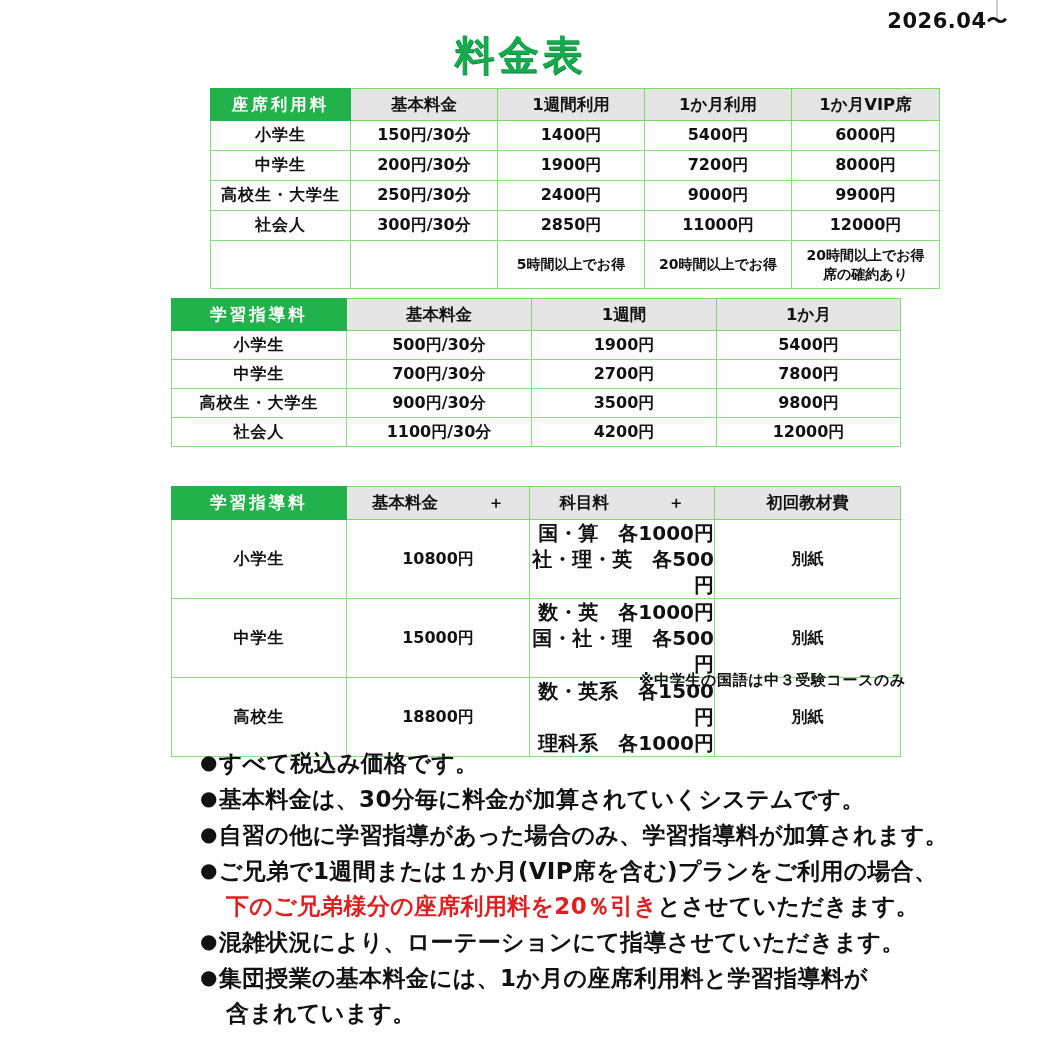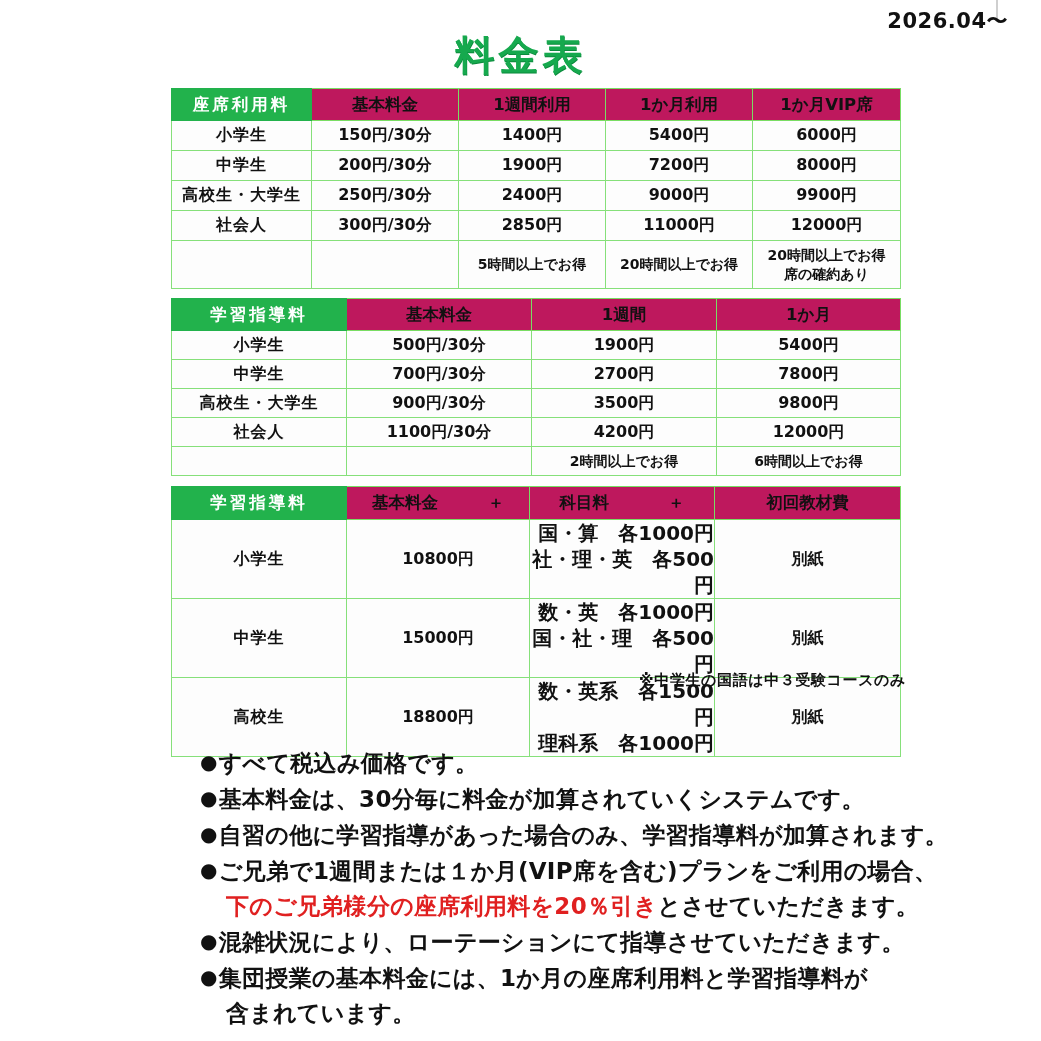--- a/index.html
+++ b/index.html
@@ -69,21 +69,21 @@
     border: 1.6px solid #86e07a;
     text-align: center;
     vertical-align: middle;
     font-size: 16px;
     font-weight: 700;
     color: #111111;
     padding: 0;
     background: #fdfdfd;
   }
   .pricing-table thead th {
-    background: #be185d;
+    background: #e5e5e5;
     height: 31px;
     font-size: 16.5px;
     border-color: #79dd63;
     color: #111111;
   }
   .pricing-table thead th.cat-head {
     background: #22b24c;
     color: #ffffff;
     letter-spacing: 3px;
     border-color: #22b24c;
@@ -111,21 +111,21 @@
     font-weight: 700;
   }
   .head-split {
     display: flex;
     align-items: center;
     justify-content: space-around;
     width: 100%;
   }
 
   
-  #table-seat { top: 88px; }
+  #table-seat { top: 88px; margin-left: 39px; }
   #table-seat col.c0 { width: 140px; }
   #table-seat col.c1 { width: 147px; }
   #table-seat col.c2 { width: 147px; }
   #table-seat col.c3 { width: 147px; }
   #table-seat col.c4 { width: 148px; }
 
   
   #table-study { top: 298px; }
   #table-study col.c0 { width: 175px; }
   #table-study col.c1 { width: 185px; }
@@ -290,26 +290,20 @@
         <td class="cat-cell">高校生・大学生</td>
         <td>900円/30分</td>
         <td>3500円</td>
         <td>9800円</td>
       </tr>
       <tr>
         <td class="cat-cell">社会人</td>
         <td>1100円/30分</td>
         <td>4200円</td>
         <td>12000円</td>
-      </tr>
-      <tr class="note-row">
-        <td></td>
-        <td></td>
-        <td class="note-cell">2時間以上でお得</td>
-        <td class="note-cell">6時間以上でお得</td>
       </tr>
     </tbody>
   </table>
 
   <table class="pricing-table" id="table-group">
     <colgroup>
       <col class="c0">
         <col class="c1">
         <col class="c2">
         <col class="c3">

